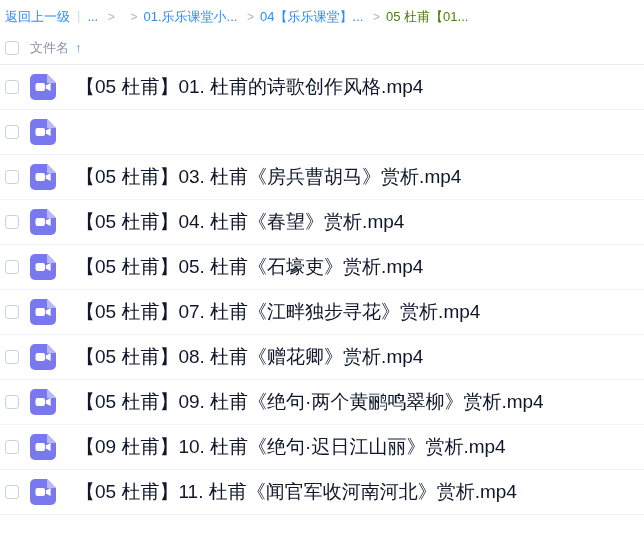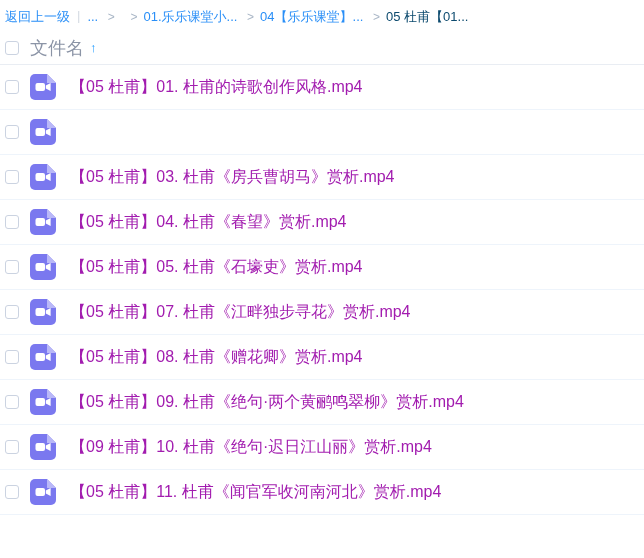--- a/index.html
+++ b/index.html
@@ -17,30 +17,30 @@
     padding: 8px 8px 5px 5px;
     font-size: 13px;
     white-space: nowrap;
     overflow: hidden;
   }
   .back-link { color: #2a8ff7; cursor: pointer; }
   .pipe { color: #d4dae3; margin: 0 7px; }
   .crumb-group { display: inline-flex; align-items: center; }
   .crumb-sep { color: #a9b6c6; margin: 0 6px; font-size: 12px; }
   .crumb { color: #2a8ff7; text-decoration: none; cursor: pointer; }
-  .crumb.current { color: #0c4a6e; cursor: default; }
+  .crumb.current { color: #4d7c0f; cursor: default; }
 
   
   .list-header {
     display: flex; align-items: center;
     height: 34px;
     padding-left: 5px;
     border-bottom: 1px solid #e9edf3;
   }
-  .header-label { color: #8b94a6; font-size: 18px; margin-left: 11px; }
+  .header-label { color: #8b94a6; font-size: 13px; margin-left: 11px; }
   .sort-arrow { color: #1e9aff; font-weight: bold; font-size: 13px; margin-left: 6px; }
 
   
   .checkbox {
     width: 14px; height: 14px;
     border: 1px solid #cbd3e1;
     border-radius: 3px;
     background: #fff;
     flex: none;
     cursor: pointer;
@@ -50,23 +50,23 @@
   .file-row {
     display: flex; align-items: center;
     height: 45px;
     padding-left: 5px;
     border-bottom: 1px solid #eef4fb;
     cursor: pointer;
   }
   .file-icon { margin-left: 11px; width: 26px; height: 26px; flex: none; }
   .file-icon svg { display: block; }
   .file-name {
-    margin-left: 14px;
-    font-size: 16px;
-    color: #a21caf;
+    margin-left: 20px;
+    font-size: 19px;
+    color: #0f172a;
   }
 </style>
 </head>
 <body>
 
 <div class="breadcrumb">
   <span class="back-link">返回上一级</span>
   <span class="pipe">|</span>
   <span id="crumbs">
   <span class="crumb-group">

